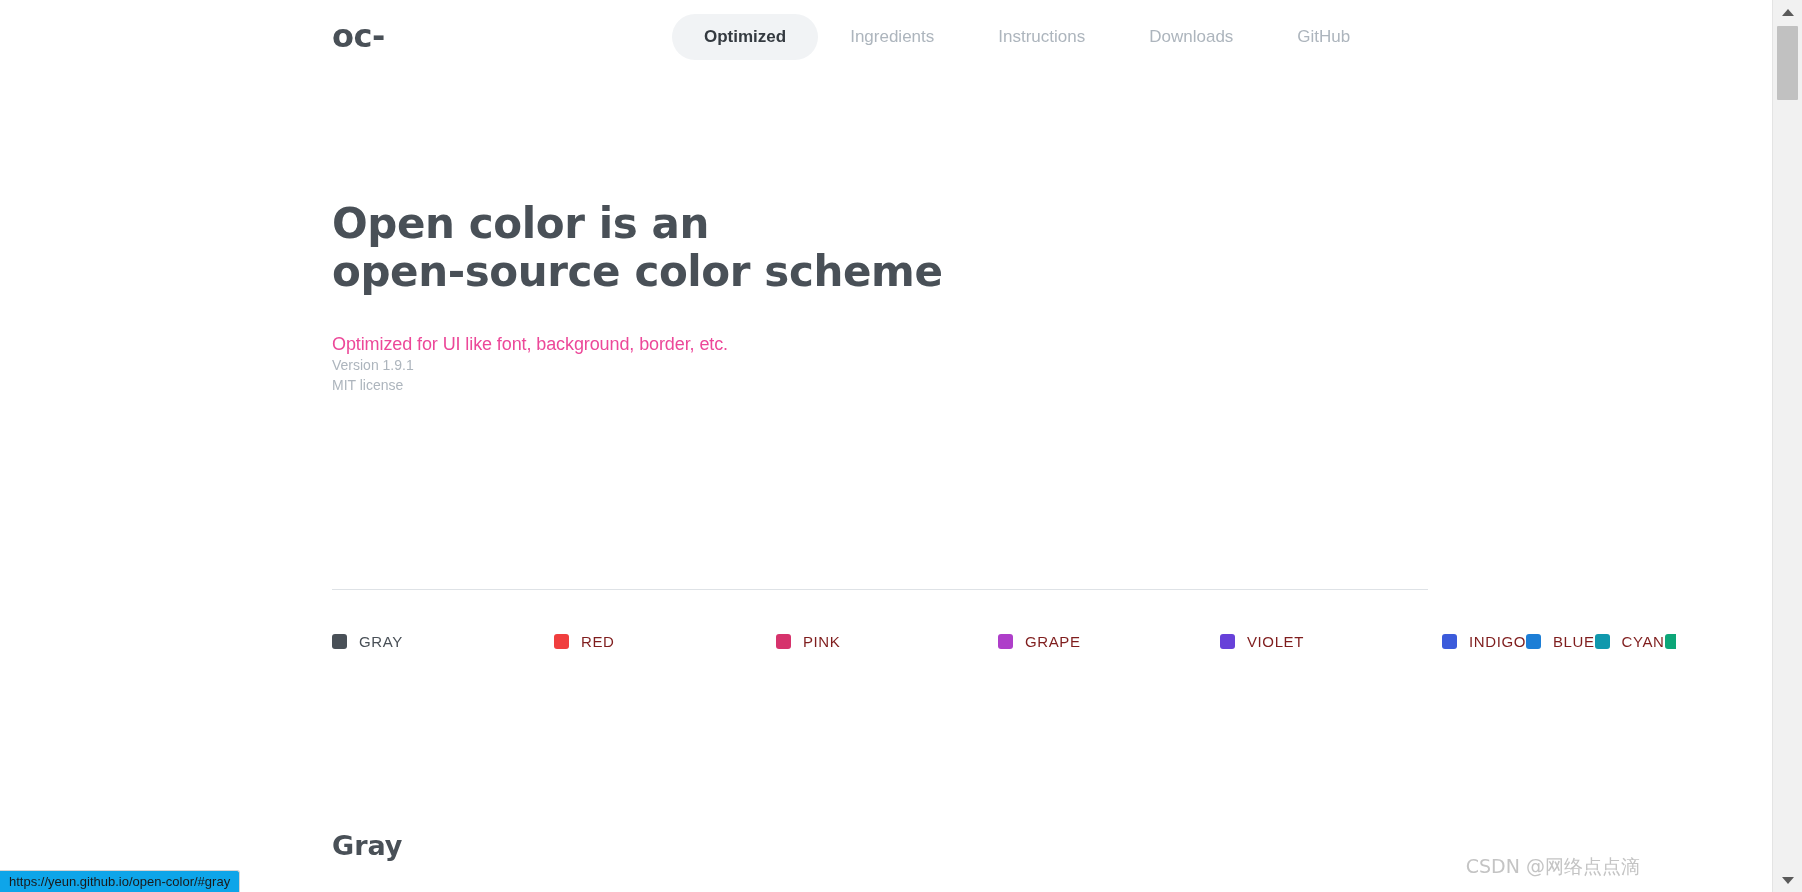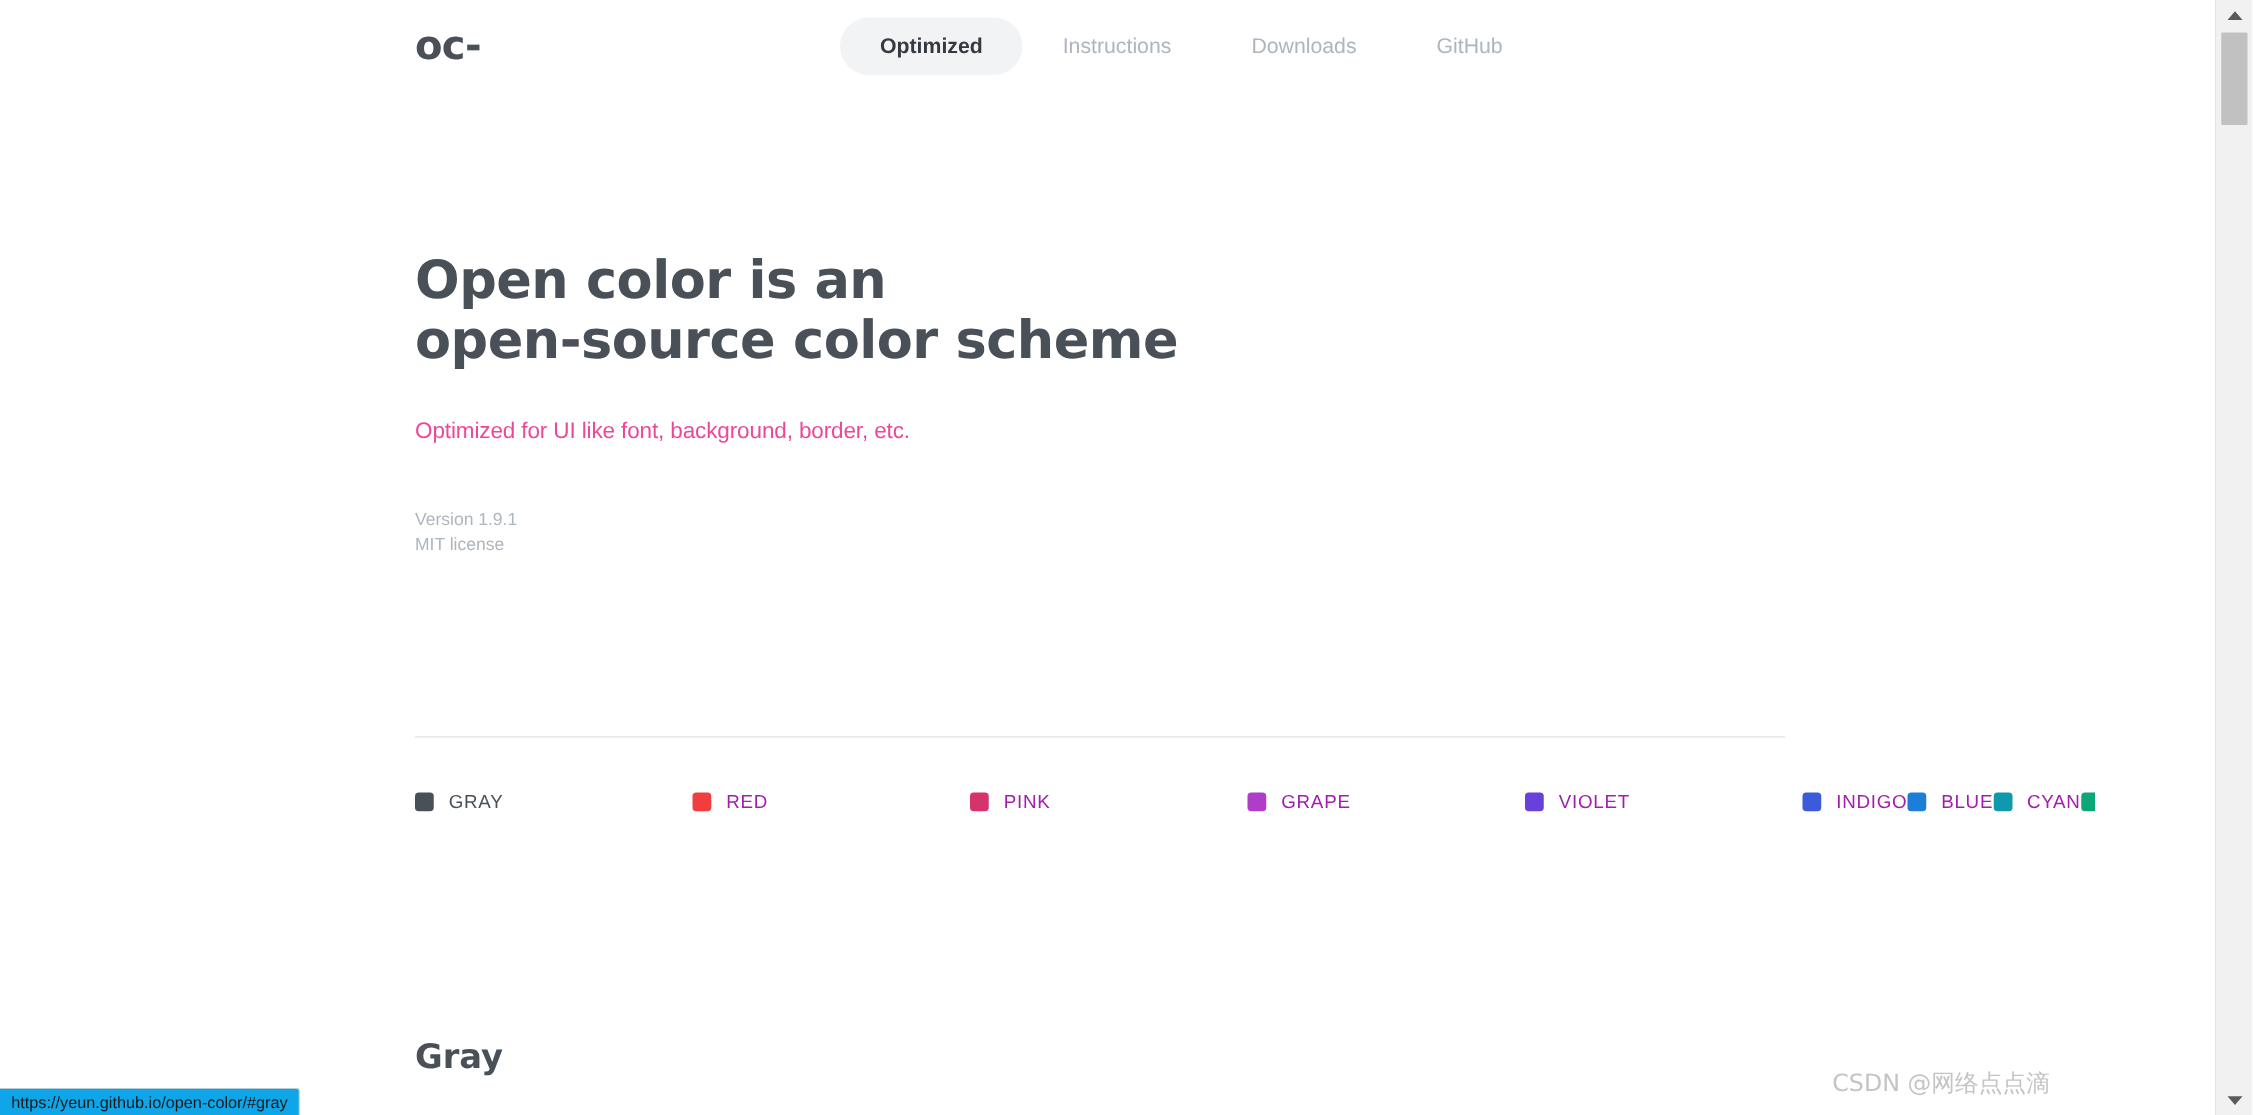--- a/index.html
+++ b/index.html
@@ -91,21 +91,20 @@
   }
 
   #hero .subtitle {
     margin-top: 37px;
     font-size: 18px;
     color: #ec4899;
     letter-spacing: -0.1px;
   }
 
   #hero .meta {
-    margin-top: 50px;
     font-size: 14px;
     color: #adb5bd;
     line-height: 1.45;
   }
 
   
   #divider {
     position: absolute;
     left: 332px;
     top: 589px;
@@ -137,21 +136,21 @@
   .swatch-chip {
     width: 15px;
     height: 15px;
     border-radius: 3px;
     flex: 0 0 auto;
   }
 
   .swatch-label {
     font-size: 15px;
     letter-spacing: 0.6px;
-    color: #a21caf;
+    color: #7f1d1d;
   }
   .swatch-link.current .swatch-label { color: #495057; }
 
   
   #section-gray {
     position: absolute;
     left: 332px;
     top: 830px;
     font-size: 27px;
     font-weight: bold;
@@ -241,20 +240,21 @@
 <body>
 
 <div id="viewport">
 
   <div id="page">
 
     <div id="topnav">
       <div id="brand">oc-</div>
       <div id="navlinks">
           <a class="navitem active" href="#">Optimized</a>
+          <a class="navitem" href="#">Ingredients</a>
           <a class="navitem" href="#">Instructions</a>
           <a class="navitem" href="#">Downloads</a>
           <a class="navitem" href="#">GitHub</a>
         </div>
     </div>
 
     <div id="hero">
       <h1>Open color is an
 open-source color scheme</h1>
       <div class="subtitle">Optimized for UI like font, background, border, etc.</div>

